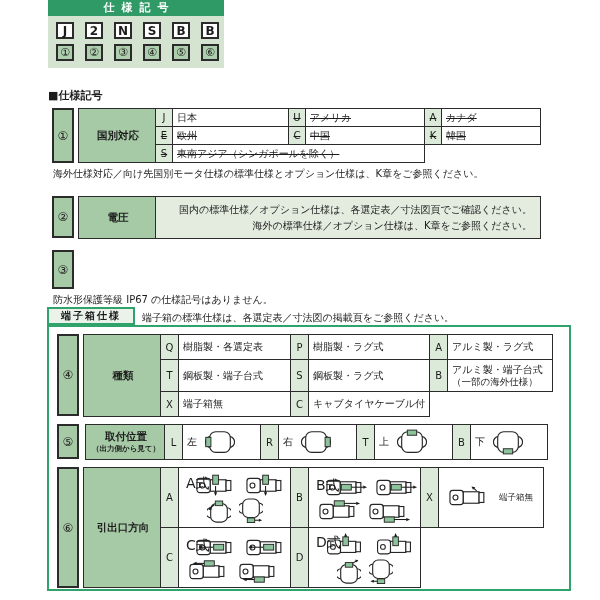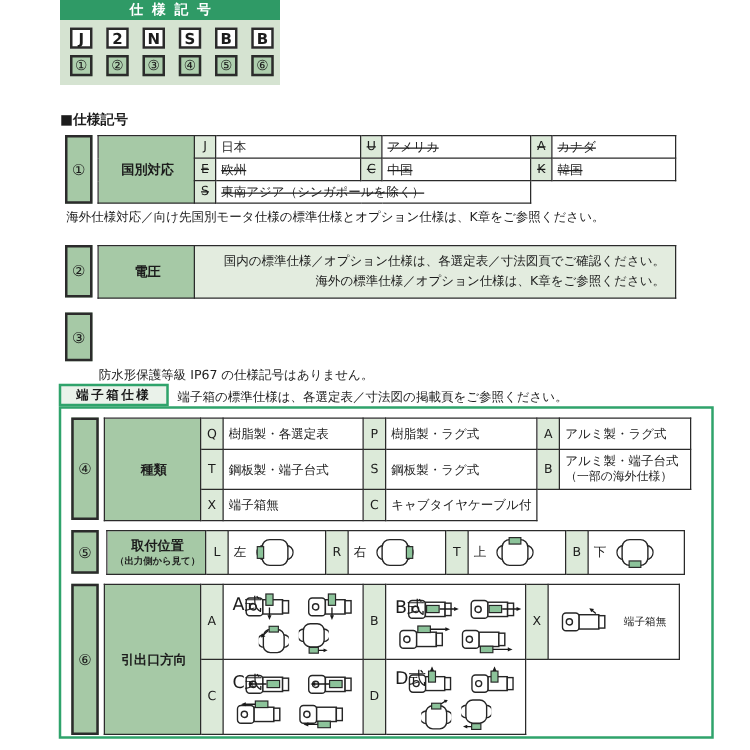--- a/index.html
+++ b/index.html
@@ -132,21 +132,21 @@
       <td class="lab">電圧</td>
       <td class="pale" style="padding:3px 8px;line-height:1.55;">
         <span style="display:block;">国内の標準仕様／オプション仕様は、各選定表／寸法図頁でご確認ください。</span>
         <span style="display:block;">海外の標準仕様／オプション仕様は、K章をご参照ください。</span>
       </td>
     </tr>
   </tbody>
     </table>
 
   <div class="abs numbox" style="left:52px;top:250px;height:39px;">③</div>
-  <div class="abs note" style="left:53px;top:293px;margin-left:26px;">防水形保護等級 IP67 の仕様記号はありません。</div>
+  <div class="abs note" style="left:53px;top:293px;">防水形保護等級 IP67 の仕様記号はありません。</div>
 
   <div class="abs tbox-label">端子箱仕様</div>
   <div class="abs note" style="left:142px;top:311px;">端子箱の標準仕様は、各選定表／寸法図の掲載頁をご参照ください。</div>
   <div class="abs greenbox"></div>
 
   <div class="abs numbox" style="left:57px;top:334px;height:82px;">④</div>
   <table class="spec abs" style="left:83px;top:334px;">
     <colgroup>
         <col style="width:77px">
         <col style="width:18px">

